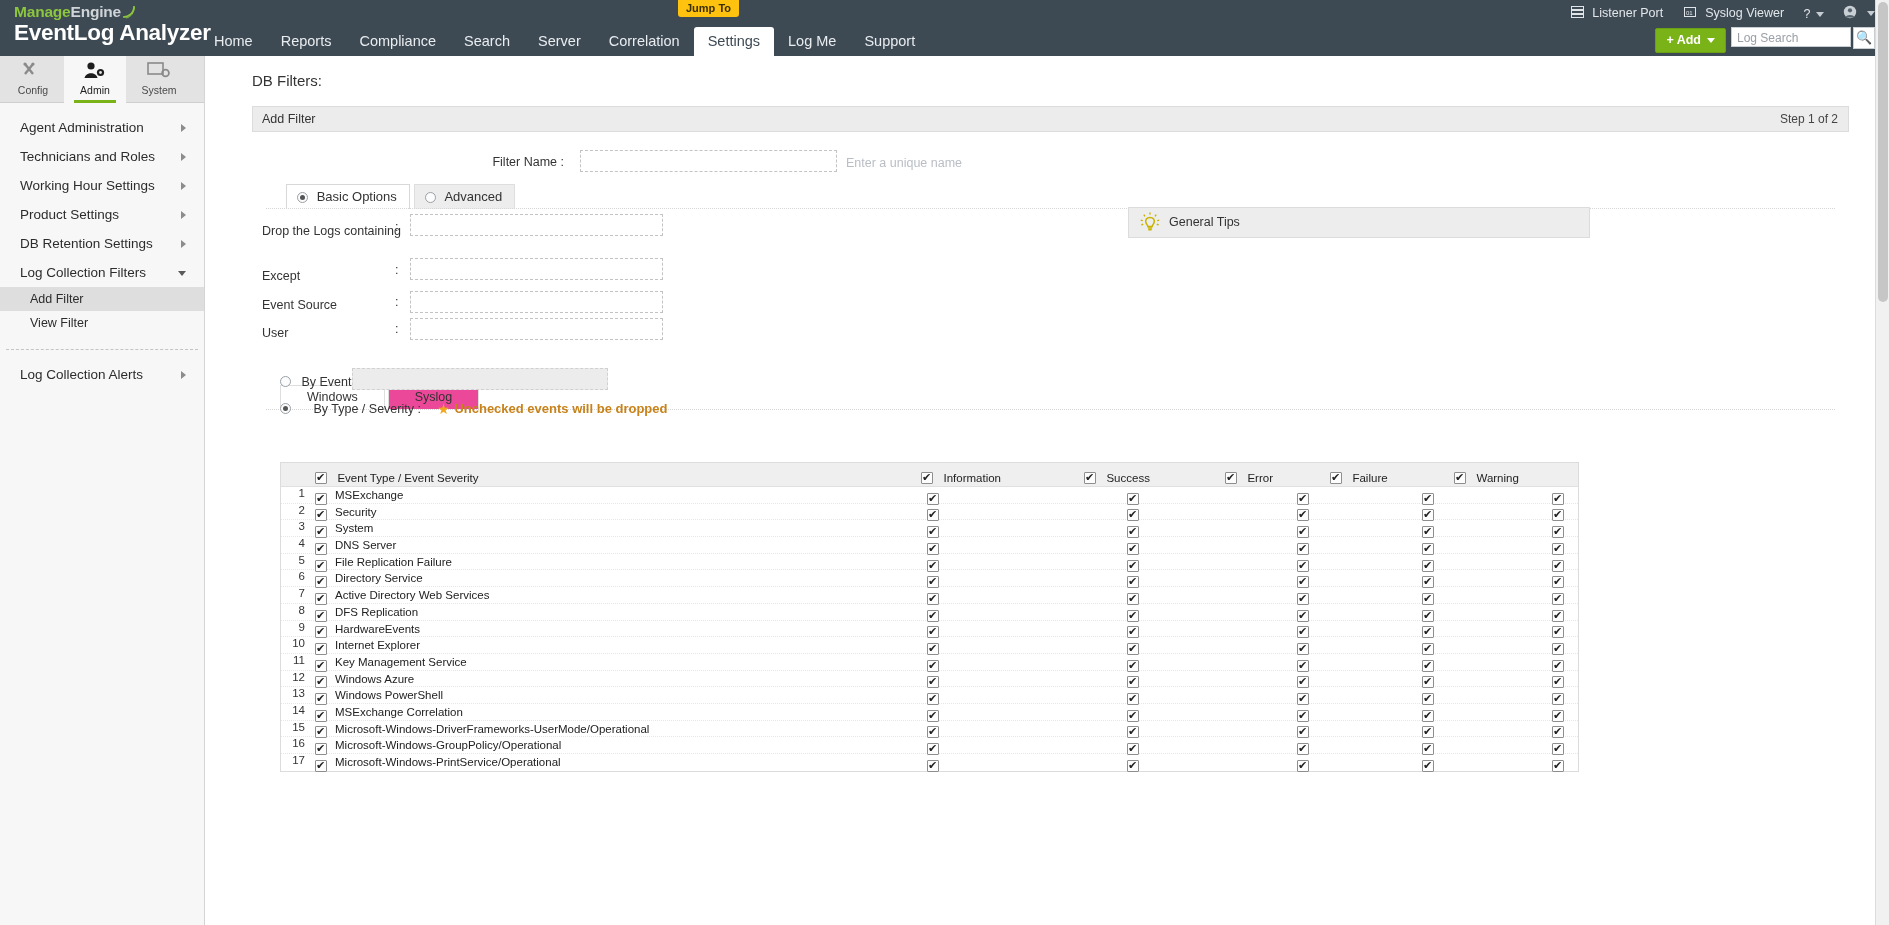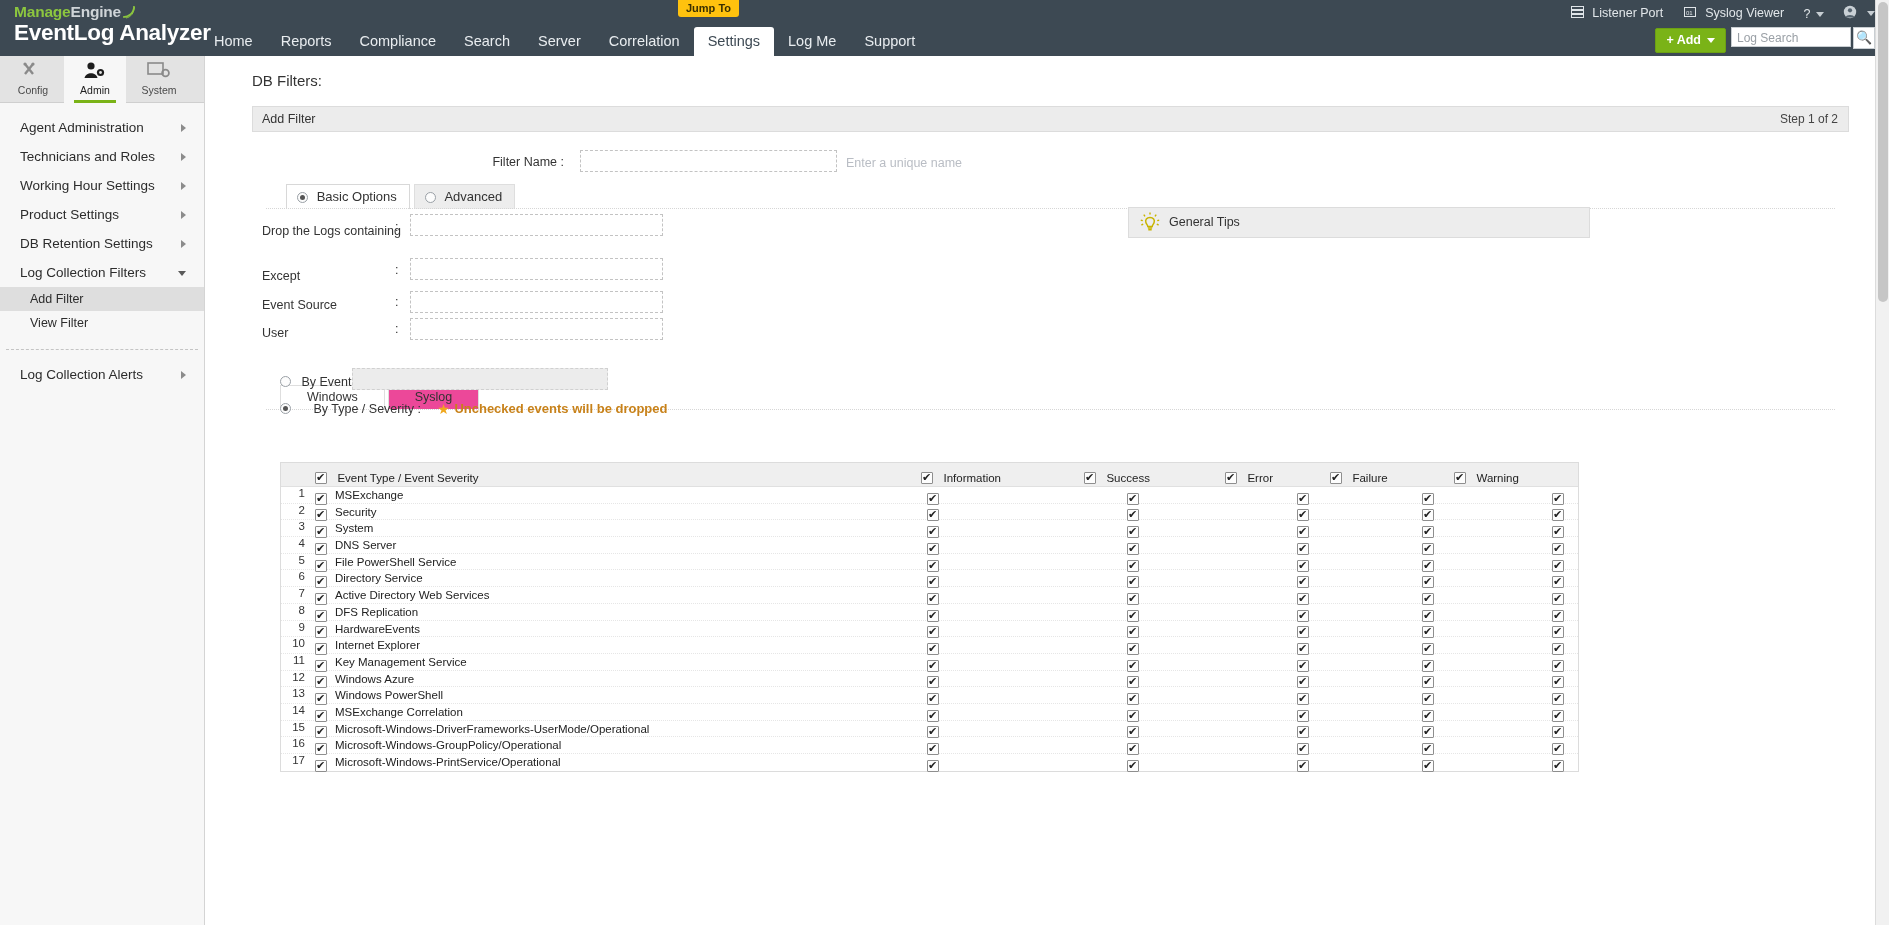--- a/index.html
+++ b/index.html
@@ -522,21 +522,21 @@
               <span class="ecell-txt" style="position: absolute; left: 54px; top: 2px;">DNS Server</span>
               <span class="ecb" style="left: 646px; top: 2px;"><span class="cb on"></span></span>
               <span class="ecb" style="left: 846px; top: 2px;"><span class="cb on"></span></span>
               <span class="ecb" style="left: 1016px; top: 2px;"><span class="cb on"></span></span>
               <span class="ecb" style="left: 1141px; top: 2px;"><span class="cb on"></span></span>
               <span class="ecb" style="left: 1271px; top: 2px;"><span class="cb on"></span></span>
             </div>
             <div class="erow">
               <span class="enum">5</span>
               <span class="ecb" style="left: 34px; top: 2px;"><span class="cb on"></span></span>
-              <span class="ecell-txt" style="position: absolute; left: 54px; top: 2px;">File PowerShell Service</span>
+              <span class="ecell-txt" style="position: absolute; left: 54px; top: 2px;">File Replication Failure</span>
               <span class="ecb" style="left: 646px; top: 2px;"><span class="cb on"></span></span>
               <span class="ecb" style="left: 846px; top: 2px;"><span class="cb on"></span></span>
               <span class="ecb" style="left: 1016px; top: 2px;"><span class="cb on"></span></span>
               <span class="ecb" style="left: 1141px; top: 2px;"><span class="cb on"></span></span>
               <span class="ecb" style="left: 1271px; top: 2px;"><span class="cb on"></span></span>
             </div>
             <div class="erow">
               <span class="enum">6</span>
               <span class="ecb" style="left: 34px; top: 2px;"><span class="cb on"></span></span>
               <span class="ecell-txt" style="position: absolute; left: 54px; top: 2px;">Directory Service</span>

